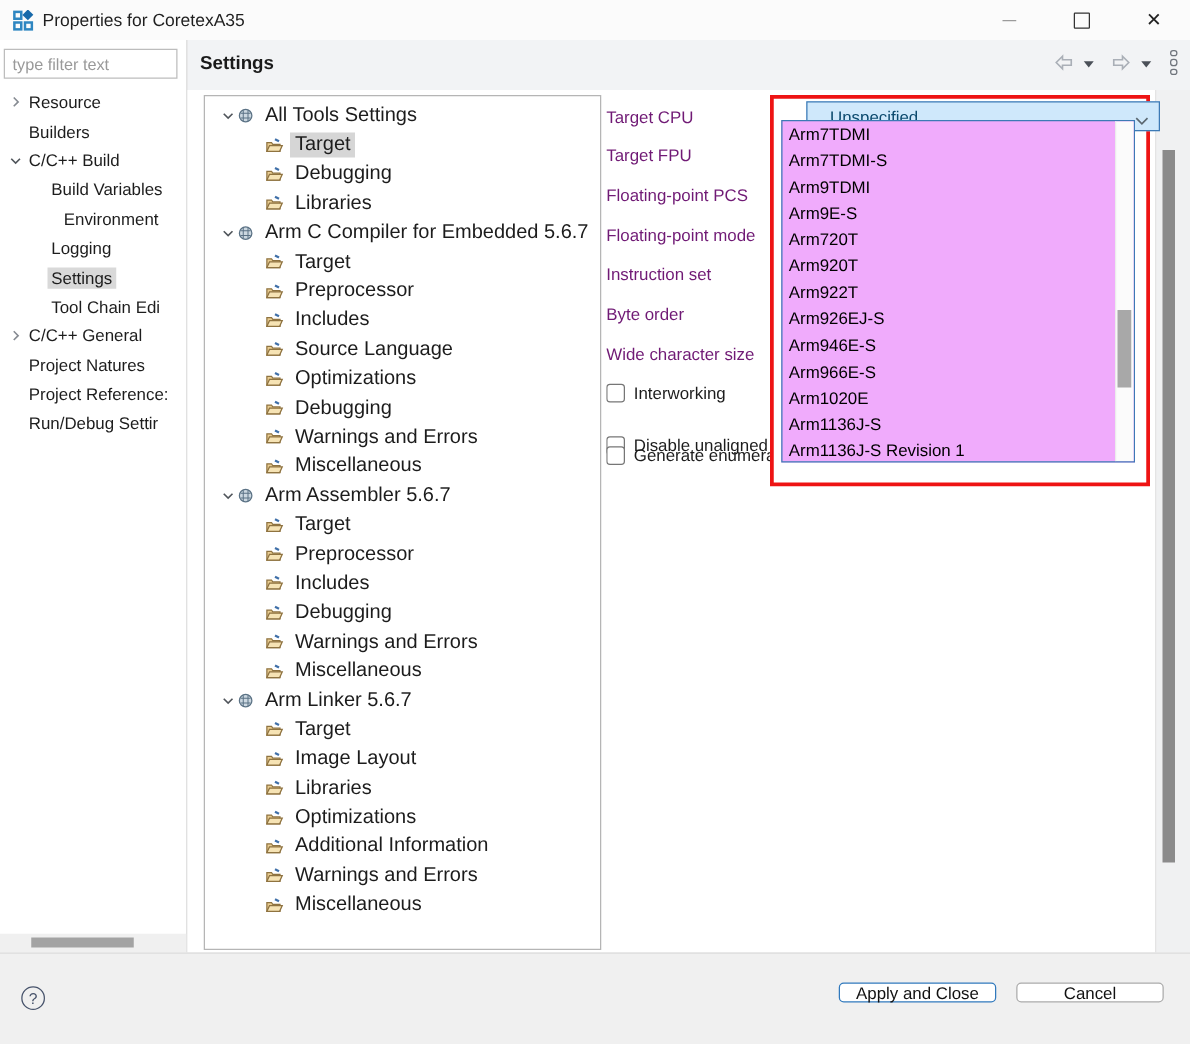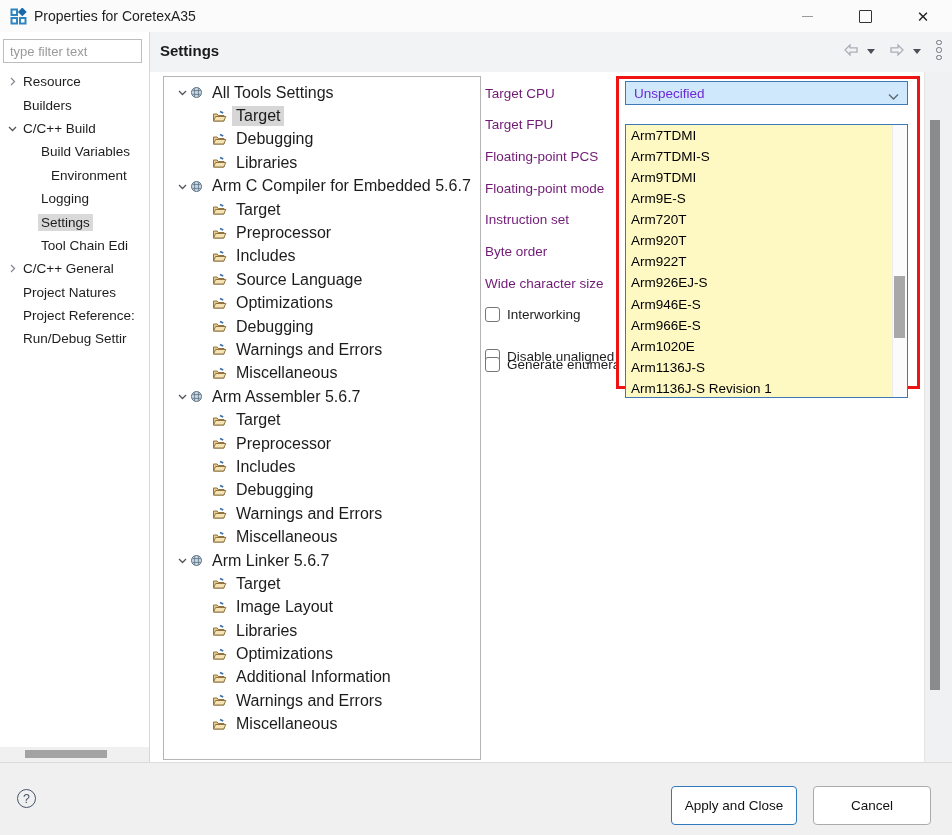--- a/index.html
+++ b/index.html
@@ -56,31 +56,31 @@
   .f-row{position:absolute;left:0;height:24px;display:flex;align-items:center;font-size:13.5px;color:#701a75;white-space:nowrap;}
   .c-row{position:absolute;left:0;height:20px;display:flex;align-items:center;font-size:13.5px;color:#1c1c1c;white-space:nowrap;}
   .cbox{width:15px;height:15px;box-sizing:border-box;border:1px solid #767676;border-radius:3px;background:#fff;margin-right:7px;flex:none;}
 
   
   .v-track{position:absolute;left:774px;top:0;width:28px;height:690px;background:#f0f1f2;border-left:1px solid #e4e4e4;box-sizing:border-box;}
   .v-thumb{position:absolute;left:5px;top:48px;width:10px;height:570px;background:#8b8b8b;}
 
   
   .redbox{position:absolute;left:616px;top:76px;width:304px;height:313px;box-sizing:border-box;border:3px solid #ee1414;z-index:5;}
-  .combo{position:absolute;left:625px;top:81px;width:283px;height:24px;box-sizing:border-box;background:#cfe8fb;border:1px solid #3d7ab5;display:flex;align-items:center;padding-left:8px;font-size:13.5px;color:#6d28d9;z-index:6;}
+  .combo{position:absolute;left:645px;top:81px;width:283px;height:24px;box-sizing:border-box;background:#cfe8fb;border:1px solid #3d7ab5;display:flex;align-items:center;padding-left:18px;font-size:13.5px;color:#0c4a6e;z-index:6;}
   .combo-chev{position:absolute;right:8px;top:7px;}
-  .cpu-list{position:absolute;left:625px;top:124px;width:283px;height:274px;box-sizing:border-box;background:#fef9c3;border:1px solid #3d7ab5;z-index:6;overflow:hidden;}
+  .cpu-list{position:absolute;left:625px;top:96px;width:283px;height:274px;box-sizing:border-box;background:#f0abfc;border:1px solid #3d7ab5;z-index:6;overflow:hidden;}
   .cpu-item{height:21.07px;display:flex;align-items:center;padding-left:5px;font-size:13.5px;color:#000;white-space:nowrap;}
   .list-sb{position:absolute;right:0;top:0;width:14px;height:272px;background:#fbfbfb;border-left:1px solid #ececec;}
   .list-sb-thumb{position:absolute;left:1px;top:151px;width:11px;height:62px;background:#a8a8a8;}
 
   
   .footer{position:absolute;left:0;top:762px;width:952px;height:73px;background:#f0f0f0;border-top:1px solid #dcdcdc;box-sizing:border-box;}
   .help{position:absolute;left:17px;top:26px;width:19px;height:19px;border-radius:50%;border:1.5px solid #47536b;color:#47536b;font-size:12.5px;display:flex;align-items:center;justify-content:center;background:transparent;}
-  .btn{position:absolute;top:23px;height:39px;box-sizing:border-box;background:#fff;border-radius:4px;font-family:"Liberation Sans",sans-serif;font-size:13.5px;color:#111;display:flex;align-items:center;justify-content:center;}
+  .btn{position:absolute;top:23px;height:16px;box-sizing:border-box;background:#fff;border-radius:4px;font-family:"Liberation Sans",sans-serif;font-size:13.5px;color:#111;display:flex;align-items:center;justify-content:center;}
   .btn-apply{left:671px;width:126px;border:1px solid #3079bd;}
   .btn-cancel{left:813px;width:118px;border:1px solid #ababab;}
 </style>
 </head>
 <body>
 
 <div id="window">
 
   <div class="titlebar">
     <span class="app-icon">

